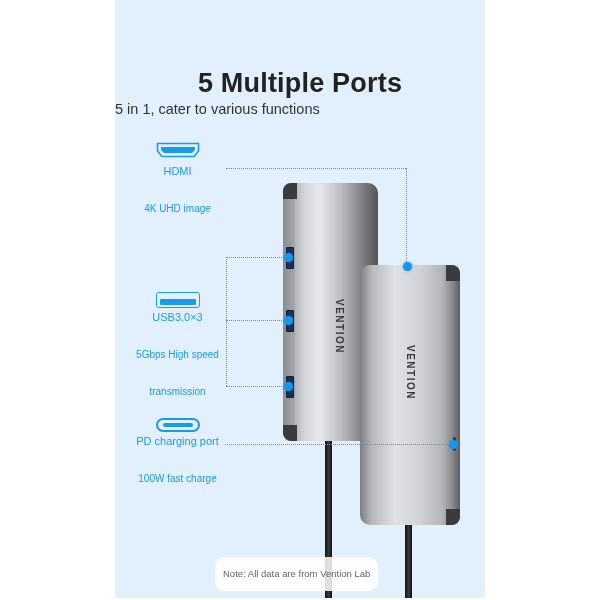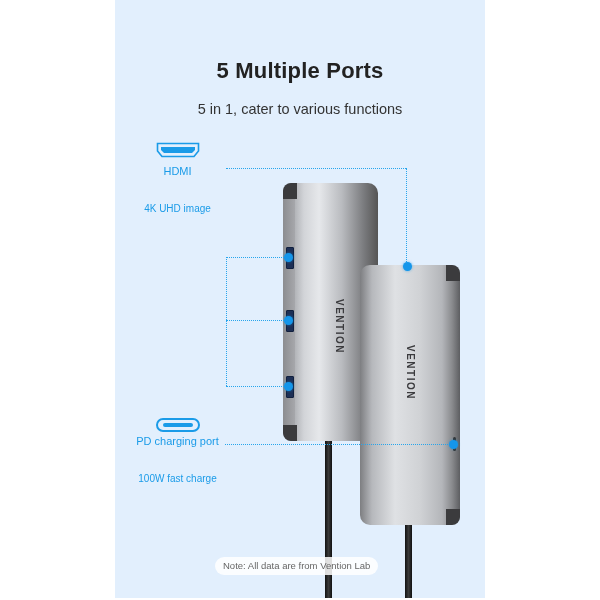--- a/index.html
+++ b/index.html
@@ -1,20 +1,20 @@
 <!DOCTYPE html>
 <html><head>
 <meta charset="utf-8">
 <style>
   html, body { margin:0; padding:0; }
   body { width:600px; height:600px; background:#ffffff; position:relative; overflow:hidden;
          font-family:"Liberation Sans", "DejaVu Sans", sans-serif; }
   .panel { position:absolute; left:115px; top:0; width:370px; height:598px; background:#e2effd; overflow:hidden; }
-  .title { position:absolute; left:0; width:370px; top:58px; text-align:center; font-size:22px; font-weight:bold; color:#222; letter-spacing:0.2px; }
-  .subtitle { position:absolute; left:0; width:370px; top:101px; text-align:center; font-size:14.5px; color:#333; }
+  .title { position:absolute; left:0; width:370px; top:68px; text-align:center; font-size:27px; font-weight:bold; color:#222; letter-spacing:0.2px; }
+  .subtitle { position:absolute; left:0; width:370px; top:101px; font-size:14.5px; color:#333; }
   .feat { position:absolute; text-align:center; color:#1a9be8; }
   .feat .name { font-size:11px; font-weight:normal; line-height:13px; }
   .feat .desc { font-size:10px; line-height:12px;margin-top:25px; }
   .icon { margin:0 auto 3px auto; }
   .hdmi-icon { width:44px; height:16px; }
   .usb-icon { width:44px; height:16px; border:1.5px solid #1a9be8; border-radius:3px; box-sizing:border-box; position:relative; }
   .usb-icon::after { content:""; position:absolute; left:3px; right:3px; bottom:2px; height:6px; background:#1a9be8; border-radius:1px; }
   .typec-icon { width:44px; height:14px; border:2px solid #1a9be8; border-radius:8px; box-sizing:border-box; position:relative; }
   .typec-icon::after { content:""; position:absolute; left:5px; right:5px; top:3px; height:4px; background:#1a9be8; border-radius:2px; }
   .dot-h { position:absolute; height:0; border-top:1.5px dotted #27a5ec; }
@@ -25,39 +25,45 @@
   .hub1 { left:168px; top:183px; width:95px; height:258px;
           background:linear-gradient(90deg,#6f6f72 0%,#a9abaf 10%,#d2d4d8 22%,#e6e8eb 38%,#b9bbbf 62%,#7a7b7e 85%,#555 100%); }
   .hub1 .edge { position:absolute; left:0; top:0; width:12px; height:100%; border-radius:10px 0 0 10px;
                 background:linear-gradient(90deg,#8c8d90,#a6a7ab); }
   .hub2 { left:245px; top:265px; width:100px; height:260px;
           background:linear-gradient(90deg,#7d7e81 0%,#b6b8bc 12%,#dfe1e4 35%,#d0d2d5 60%,#b4b6ba 82%,#8a8b8e 92%,#5d5e61 100%); }
   .hub .cap { position:absolute; width:14px; height:16px; background:#3b3b3d; border-radius:8px 0 0 0; }
   .port-usb { position:absolute; width:6px; height:20px; background:#1d2f55; border:1px solid #11203e; border-radius:1px; }
   .port-c { position:absolute; width:3px; height:14px; background:#333; border-radius:2px; }
   .brand { position:absolute; color:#3b3b3e; font-size:10px; font-weight:bold; letter-spacing:1.5px; transform:rotate(90deg); transform-origin:left top; white-space:nowrap; }
-  .note { position:absolute; left:100px; top:557px; height:18px; padding:0 8px; line-height:18px; font-size:9.5px; color:#666;
+  .note { position:absolute; left:100px; top:557px; height:18px; padding:8px 8px; line-height:18px; font-size:9.5px; color:#666;
           background:rgba(255,255,255,0.85); border-radius:9px; }
 </style>
 </head>
 <body>
 
 <div class="panel">
   <div class="title">5 Multiple Ports</div>
   <div class="subtitle">5 in 1, cater to various functions</div>
 
   <div class="feat" style="left:20px; top:142px; width:85px;">
     <svg class="icon hdmi-icon" viewBox="0 0 44 16">
       <path d="M1.5 1.5 H42.5 V9 L38 14.5 H6 L1.5 9 Z" fill="none" stroke="#1a9be8" stroke-width="1.6"></path>
       <path d="M5 5 H39 V8 L36 11 H8 L5 8 Z" fill="#1a9be8"></path>
     </svg>
     <div class="name">HDMI</div>
     <div class="desc">4K UHD image</div>
   </div>
 
+  <div class="feat" style="left:10px; top:292px; width:105px;">
+    <div class="icon usb-icon"></div>
+    <div class="name">USB3.0×3</div>
+    <div class="desc">5Gbps High speed</div>
+    <div class="desc">transmission</div>
+  </div>
 
   <div class="feat" style="left:10px; top:418px; width:105px;text-align:center;">
     <div class="icon typec-icon"></div>
     <div class="name">PD charging port</div>
     <div class="desc">100W fast charge</div>
   </div>
 
   <div class="cable" style="left:210px; top:438px; height:165px;"></div>
   <div class="cable" style="left:290px; top:522px; height:80px;"></div>
 

